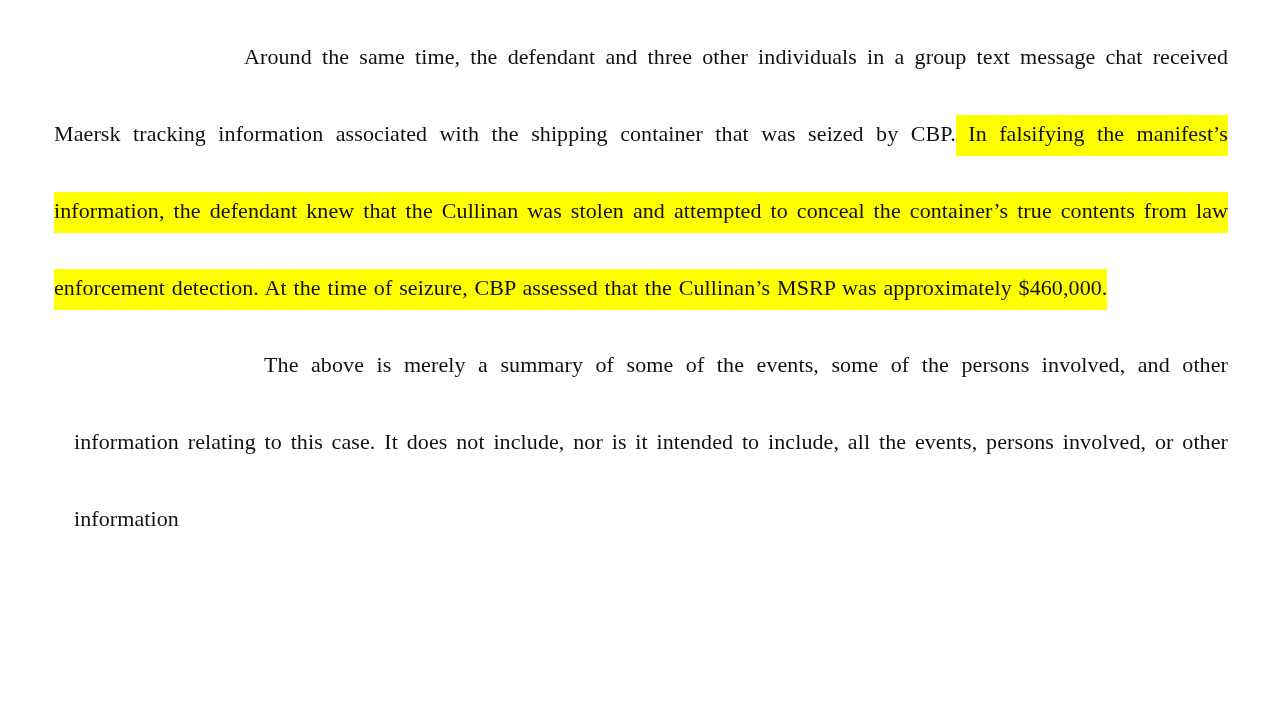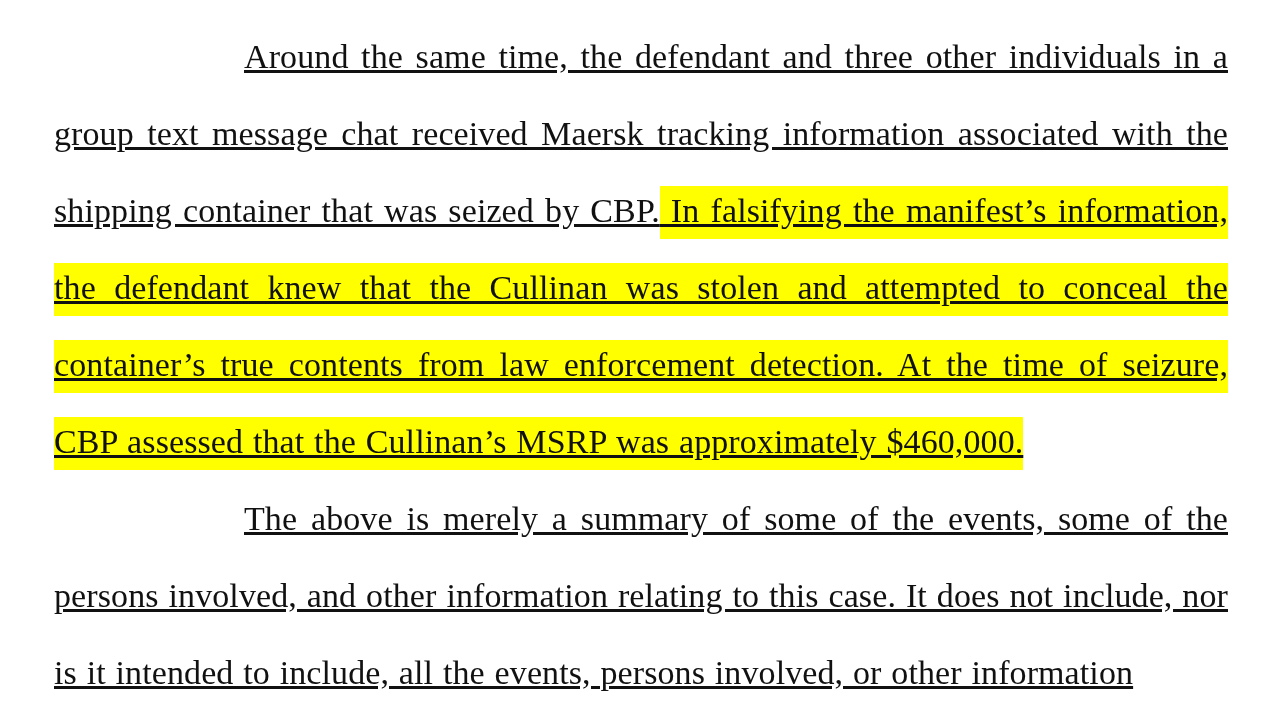--- a/index.html
+++ b/index.html
@@ -19,36 +19,36 @@
     position: relative;
     width: 1280px;
     height: 720px;
     background: #ffffff;
     box-sizing: border-box;
     padding: 18px 52px 0 54px;
   }
 
   .doc-body {
     position: relative;
-    font-size: 34px;
+    font-size: 22px;
     line-height: 77px;
     text-align: justify;
     text-justify: inter-word;
     letter-spacing: 0.1px;
     word-spacing: 1.2px;
-    text-decoration: underline;
   }
 
   .para {
     margin: 0;
     text-indent: 0;
   }
 
   .para + .para {
     margin-top: 0;
+    margin-left: 20px;
   }
 
   .indent {
     display: inline-block;
     width: 190px;
   }
 
   
   .hl {
     background-color: #ffff00;

